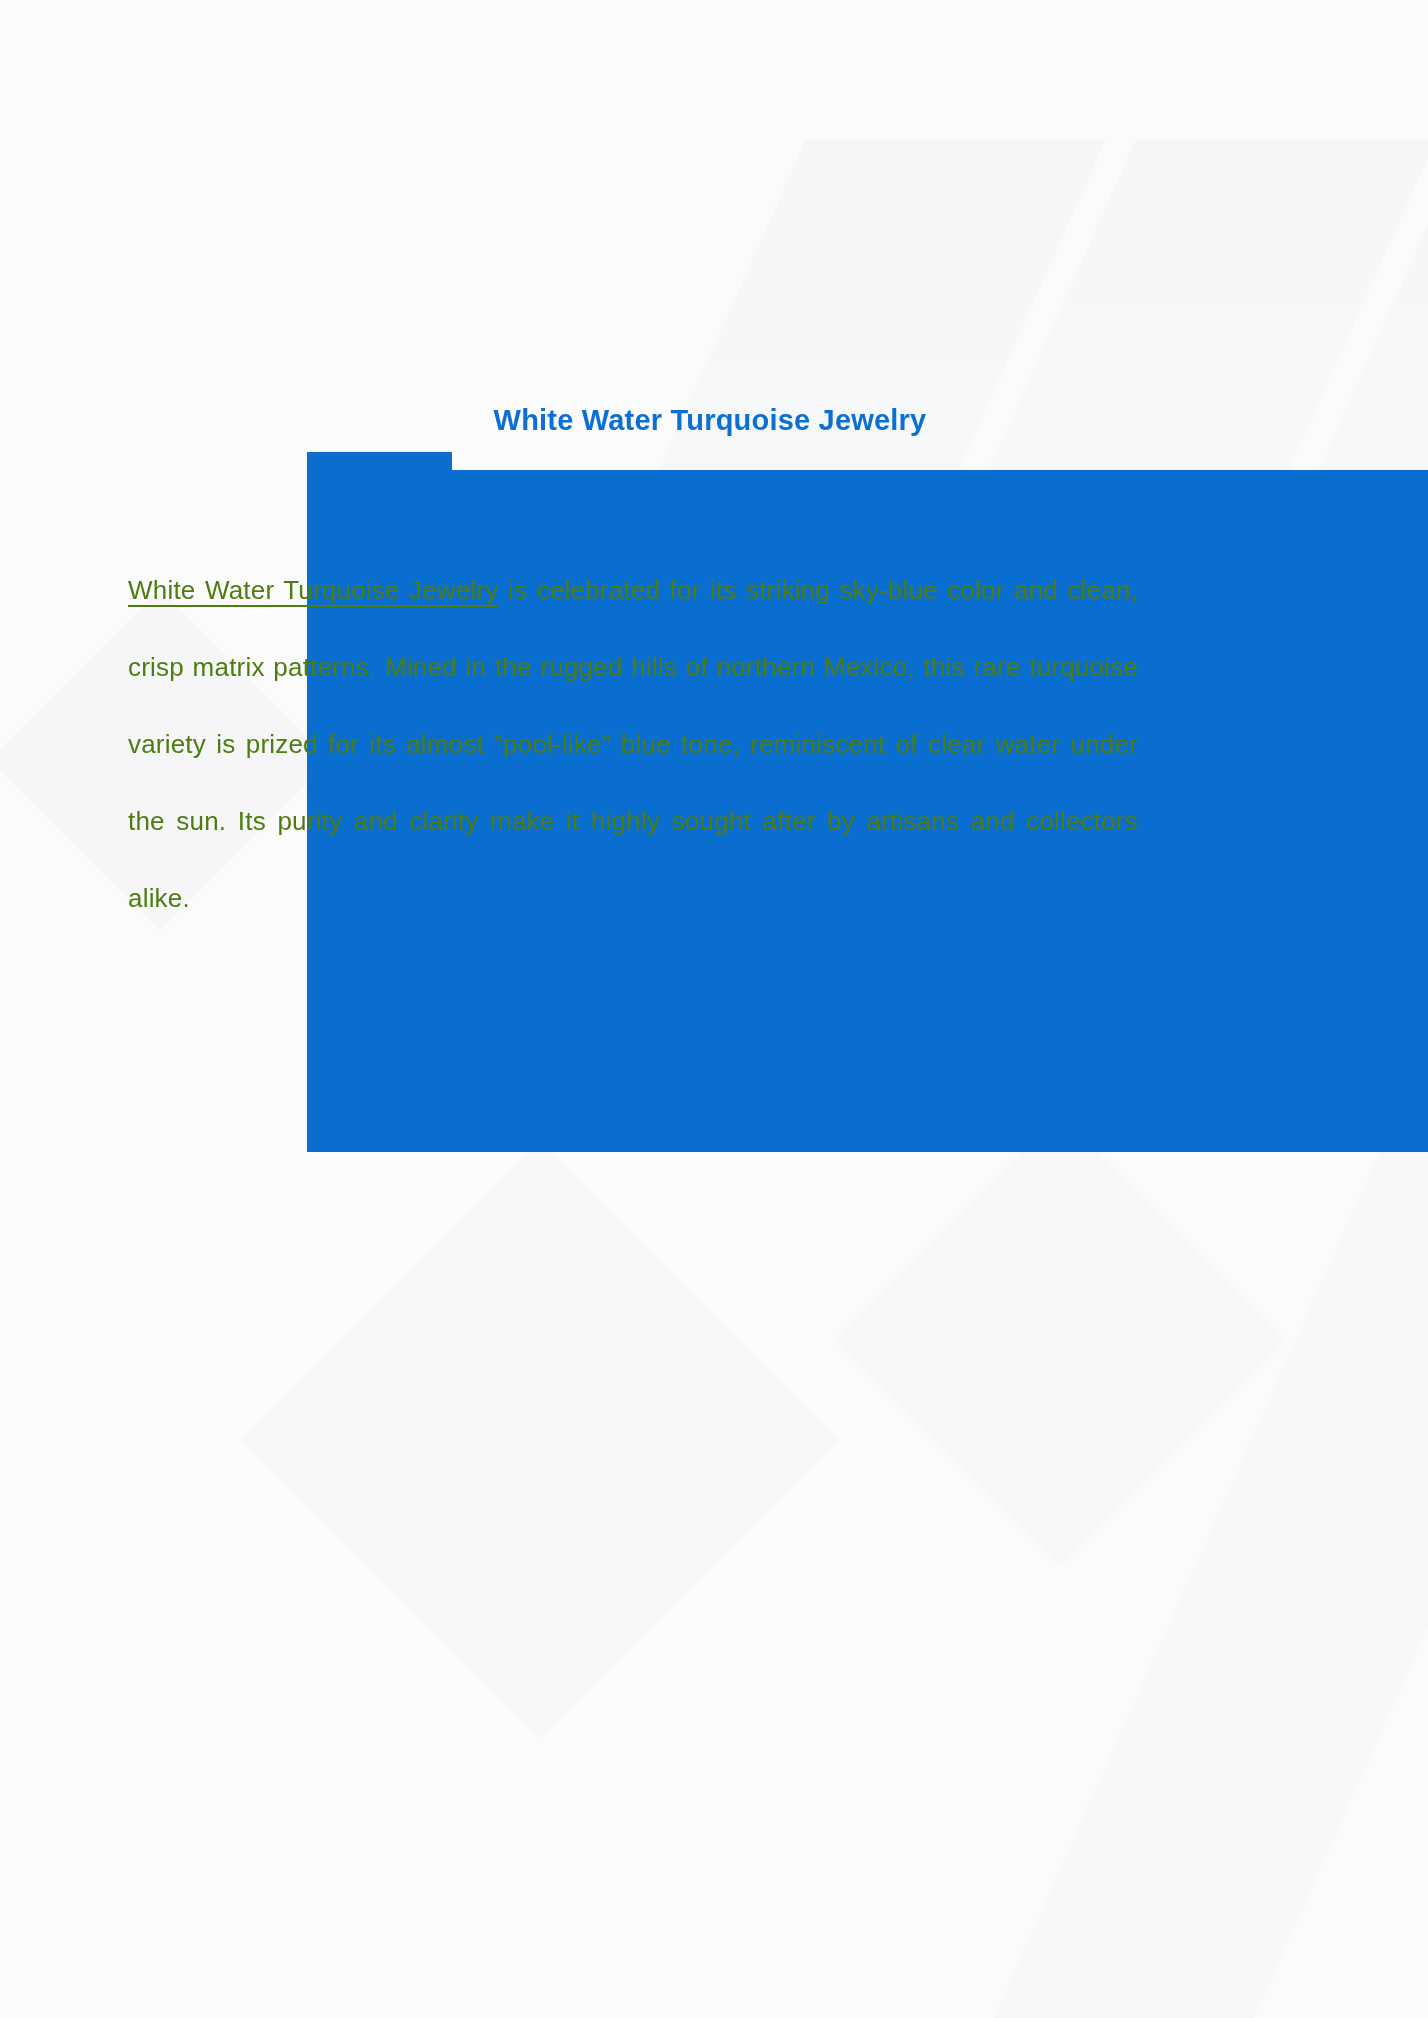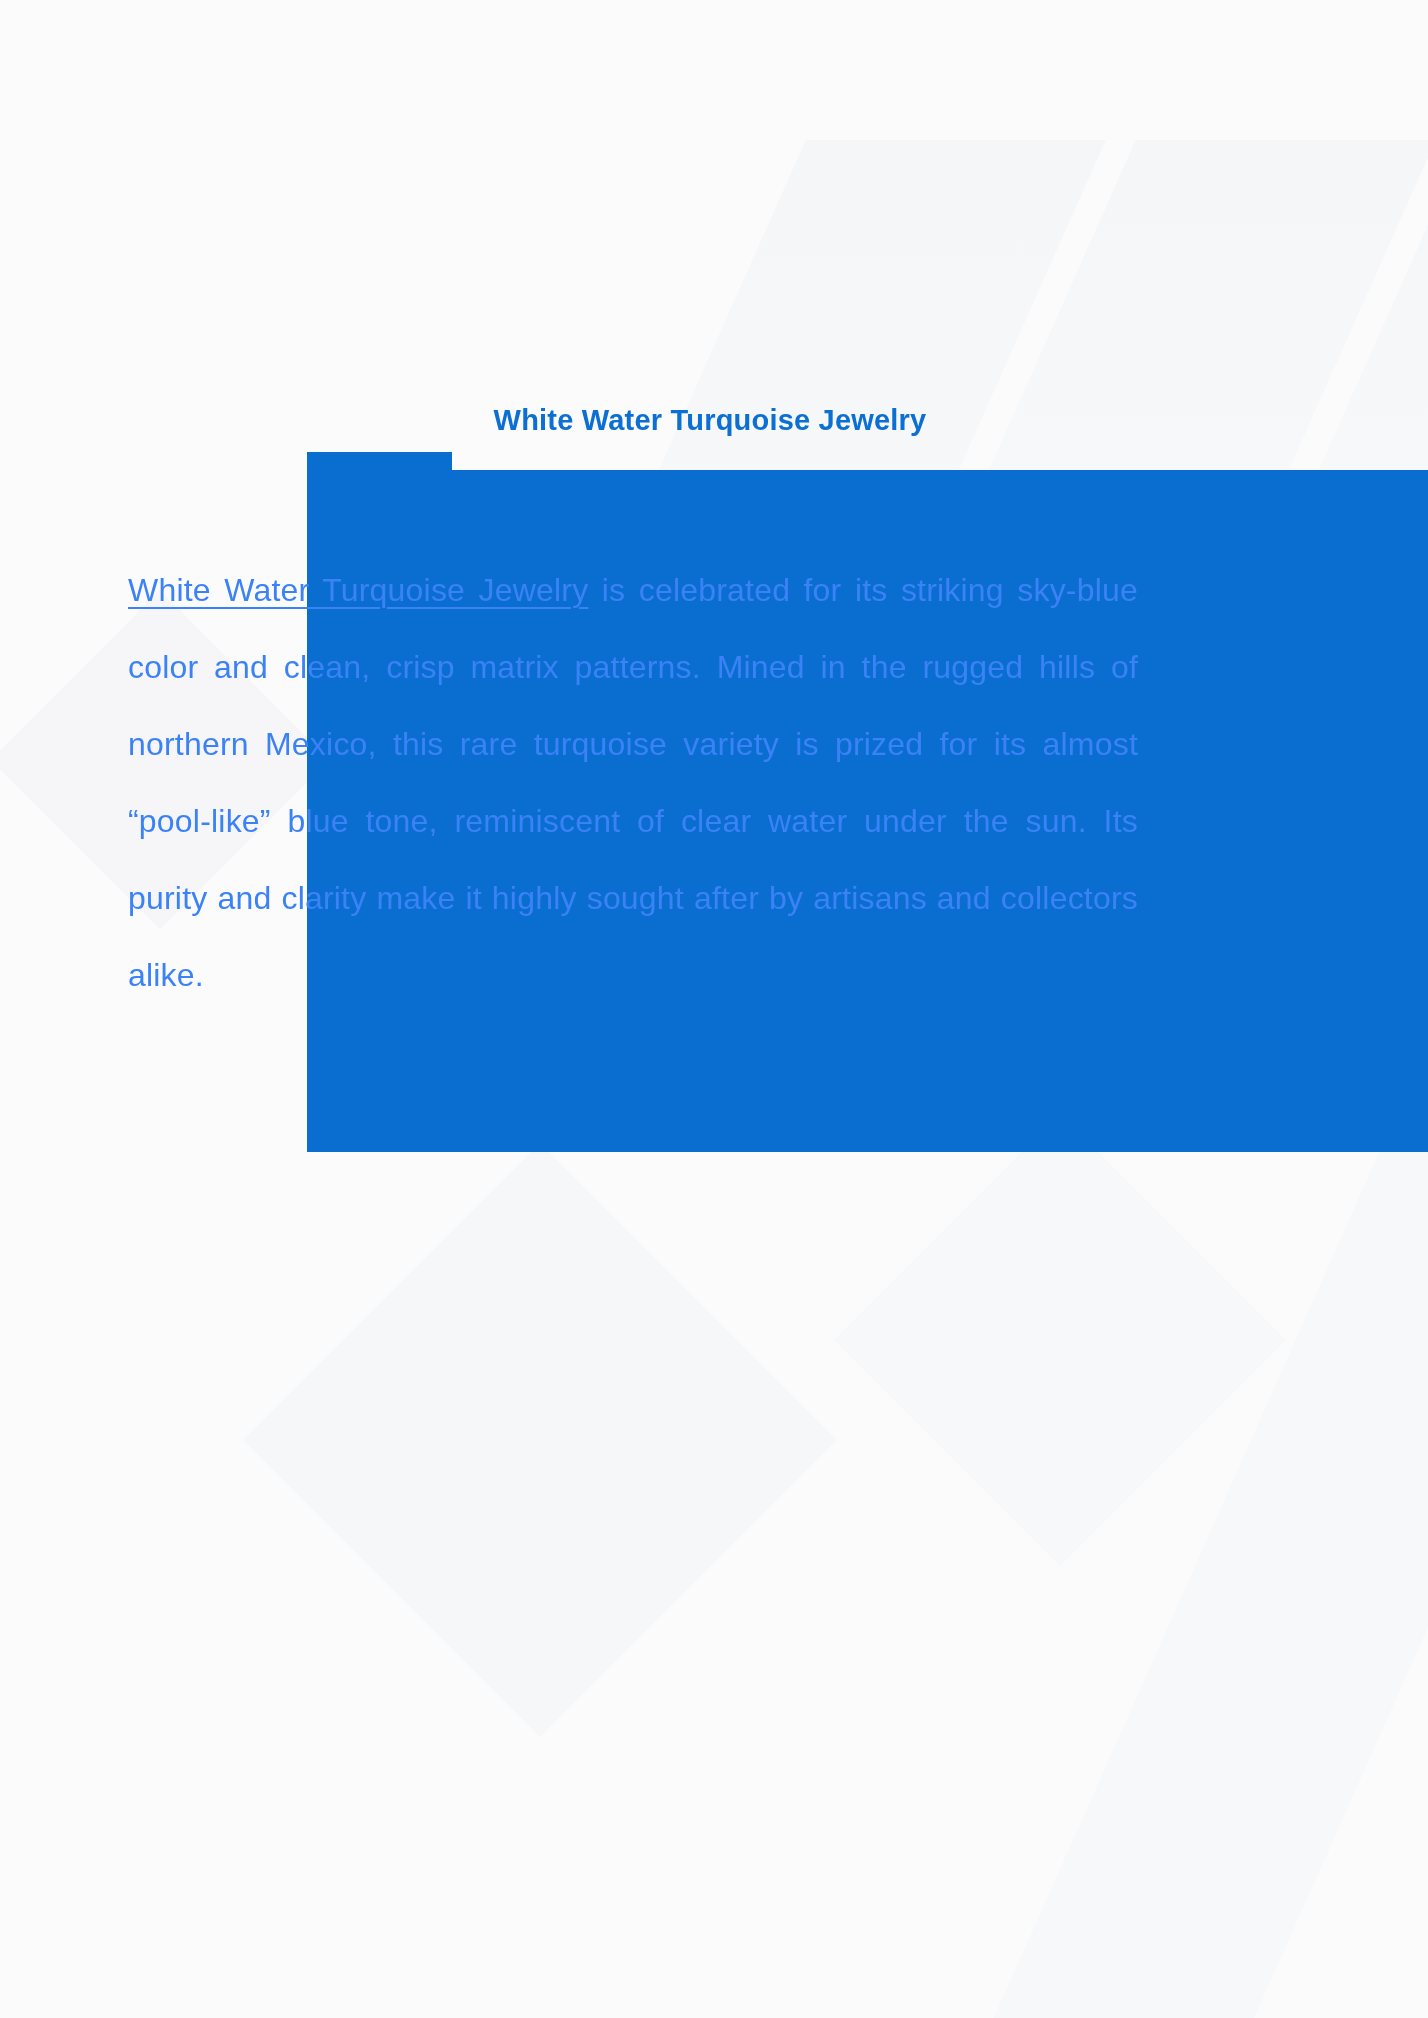--- a/index.html
+++ b/index.html
@@ -125,22 +125,22 @@
     height: 682px;
     background: #0a6ed1;
   }
 
   
   #card-text {
     position: absolute;
     left: 128px;
     top: 552px;
     width: 1010px;
-    color: #3b82f6;
-    font-size: 32px;
+    color: #4d7c0f;
+    font-size: 26px;
     line-height: 77px;
     text-align: justify;
     text-justify: inter-word;
     font-weight: 400;
     letter-spacing: 0.2px;
   }
   #card-text .lead {
     text-decoration: underline;
     text-underline-offset: 6px;
     text-decoration-thickness: 2px;

